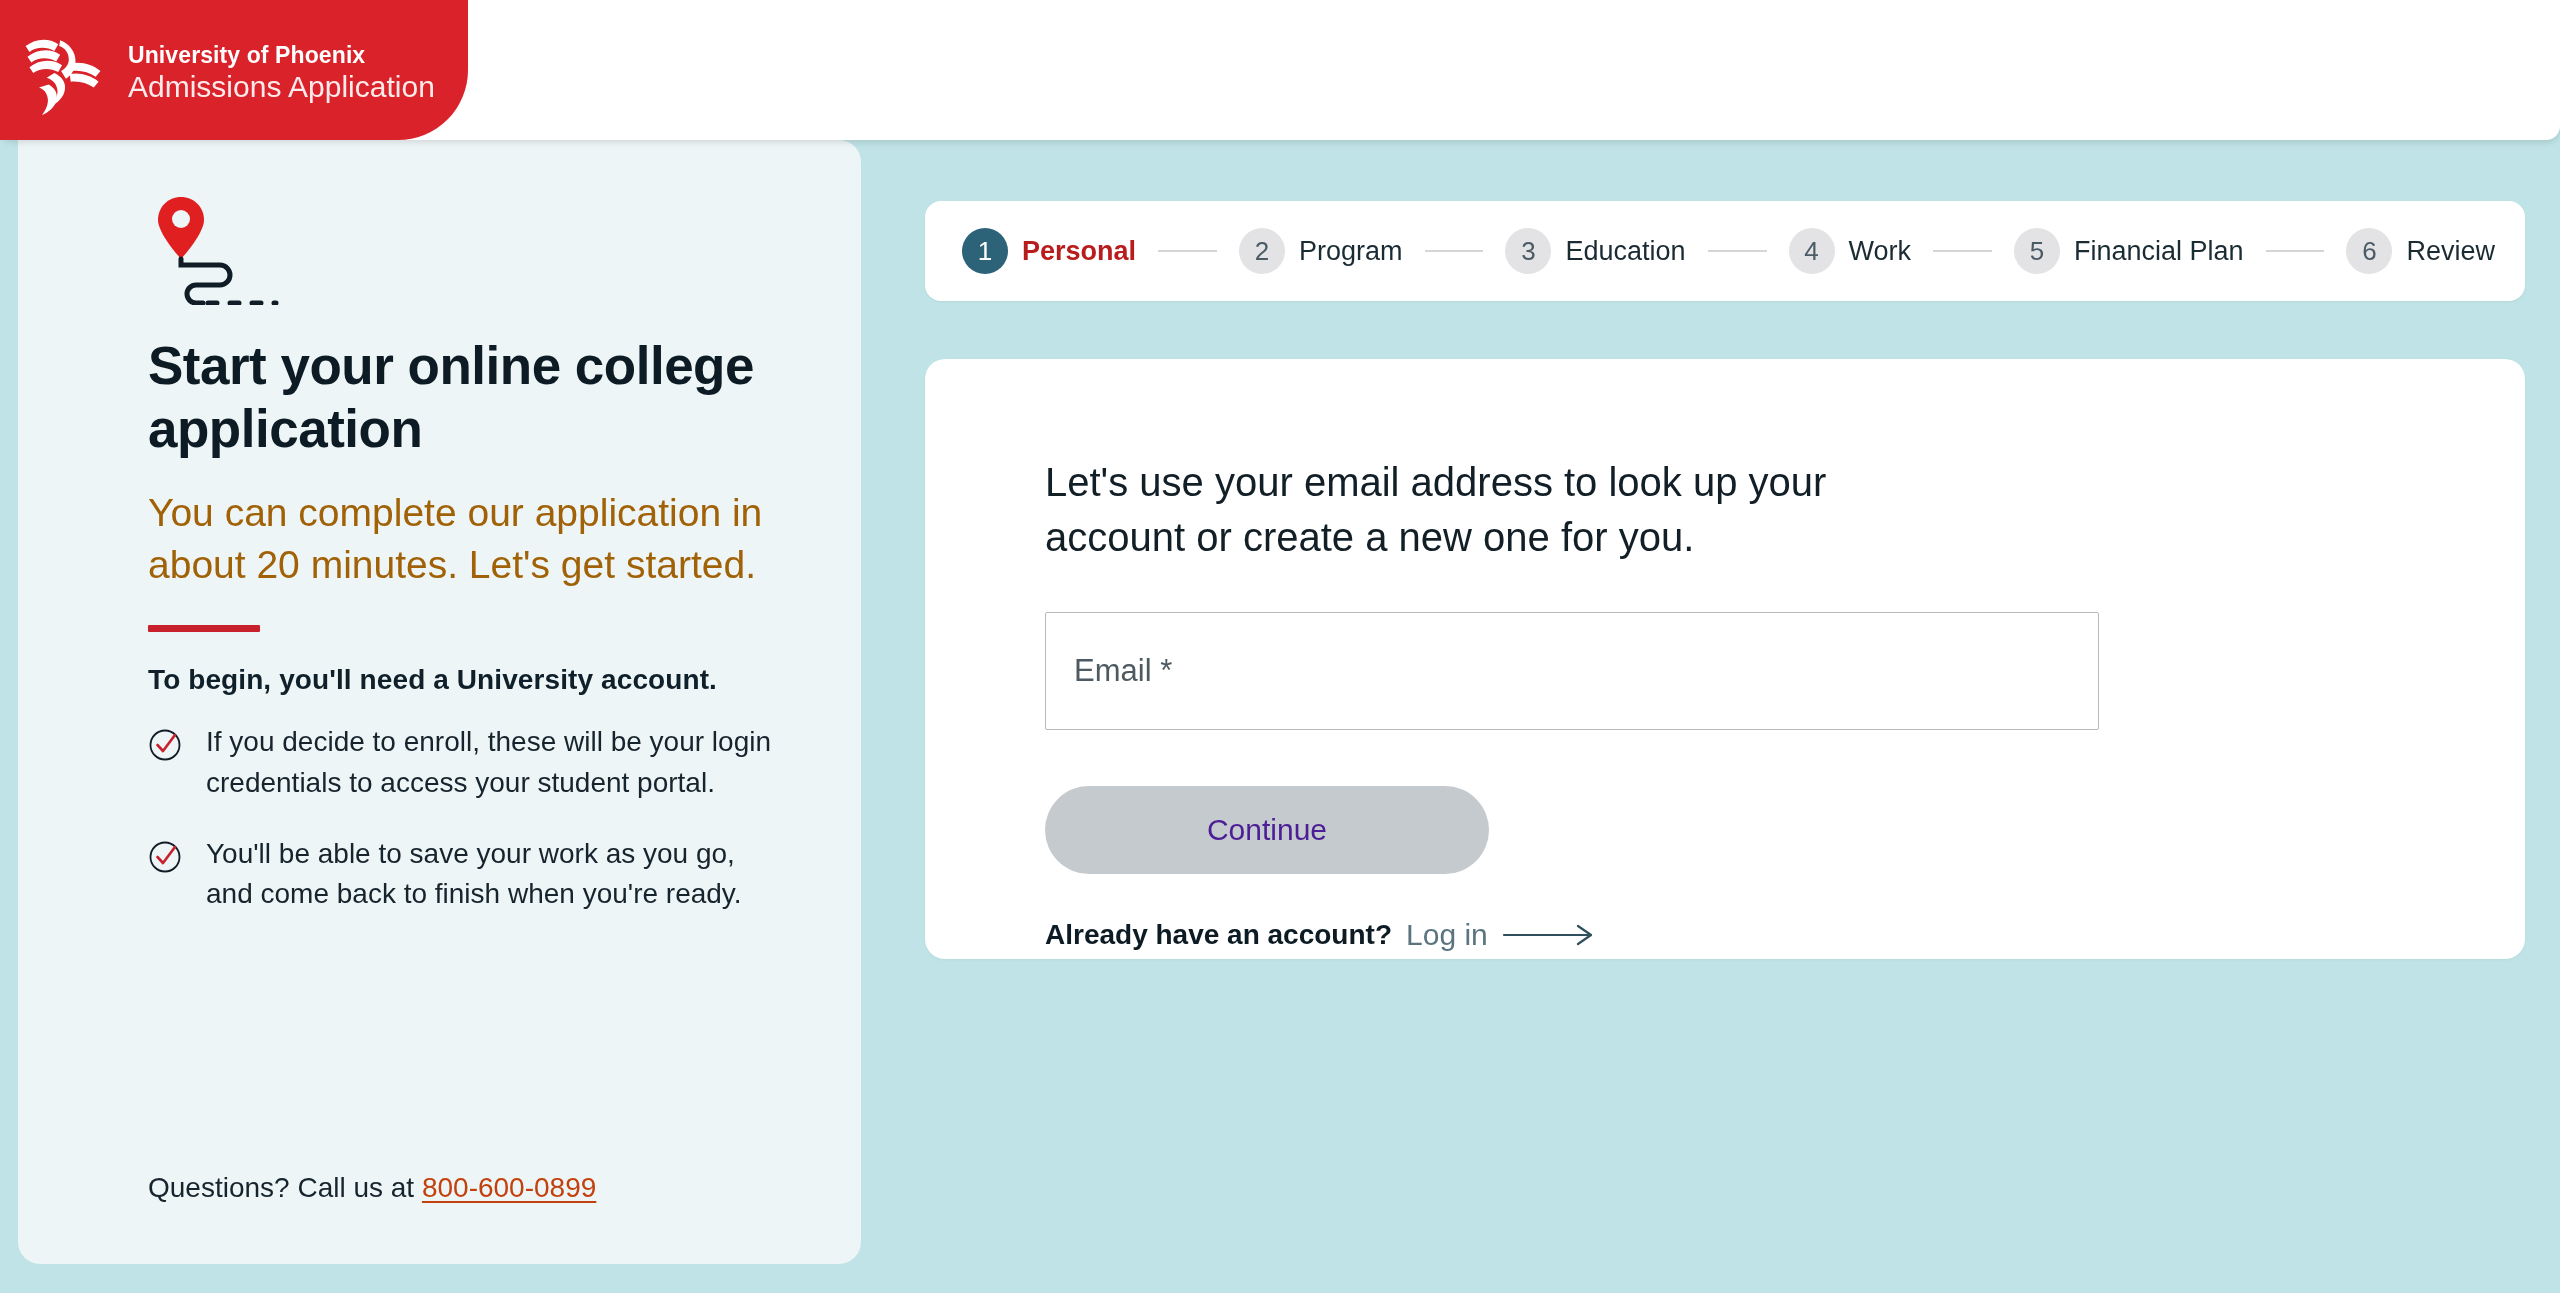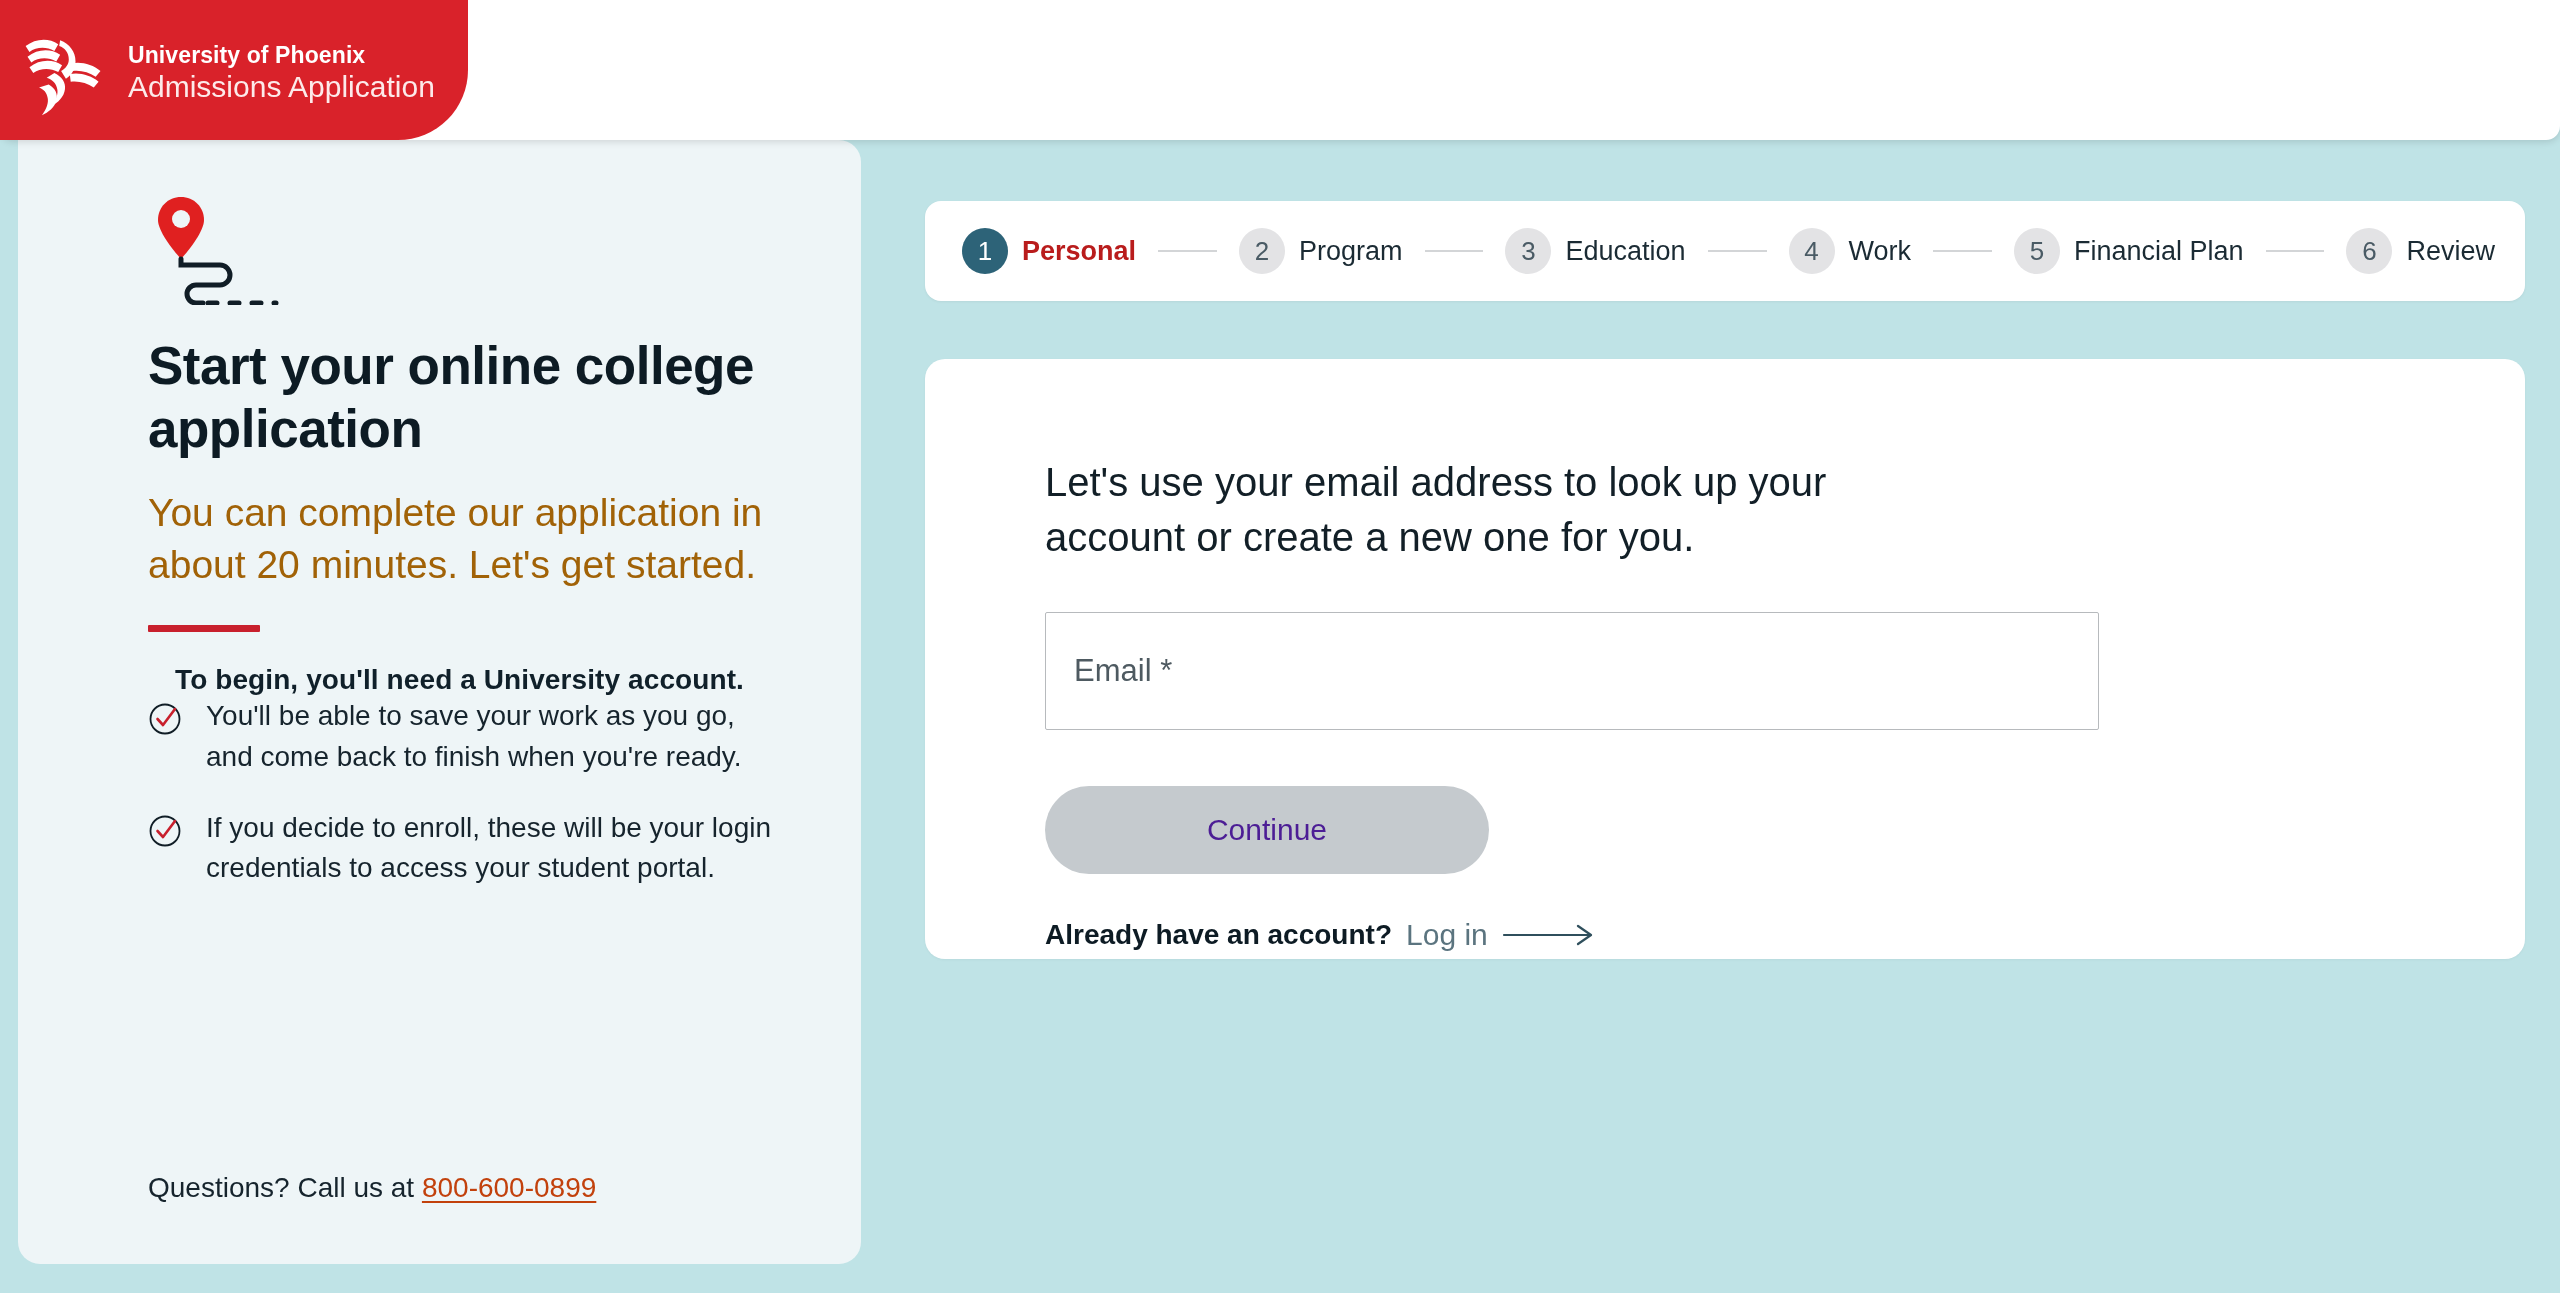--- a/index.html
+++ b/index.html
@@ -108,22 +108,22 @@
     height: 7px;
     background: #c8202d;
     border-radius: 1px;
     margin-bottom: 32px;
   }
 
   .need-account {
     font-size: 28px;
     font-weight: bold;
     color: #10202a;
+    margin-bottom: 26px;
     letter-spacing: 0.1px;
-    text-align: center;
   }
 
   .bullet {
     display: flex;
     gap: 24px;
     margin-bottom: 30px;
     max-width: 660px;
   }
 
   .bullet-check { flex: 0 0 auto; margin-top: 6px; }
@@ -296,29 +296,29 @@
 
   <div class="red-rule"></div>
 
   <div class="need-account">To begin, you'll need a University account.</div>
 
   <div class="bullet">
     <svg class="bullet-check" width="34" height="34" viewBox="0 0 34 34">
       <circle cx="17" cy="17" r="14.5" fill="none" stroke="#101d26" stroke-width="1.8"></circle>
       <path d="M9.5 17 L15 23 L27 7" fill="none" stroke="#c8202d" stroke-width="2.6" stroke-linecap="round" stroke-linejoin="round"></path>
     </svg>
-    <div class="bullet-text">You'll be able to save your work as you go, and come back to finish when you're ready.</div>
+    <div class="bullet-text">If you decide to enroll, these will be your login credentials to access your student portal.</div>
   </div>
 
   <div class="bullet">
     <svg class="bullet-check" width="34" height="34" viewBox="0 0 34 34">
       <circle cx="17" cy="17" r="14.5" fill="none" stroke="#101d26" stroke-width="1.8"></circle>
       <path d="M9.5 17 L15 23 L27 7" fill="none" stroke="#c8202d" stroke-width="2.6" stroke-linecap="round" stroke-linejoin="round"></path>
     </svg>
-    <div class="bullet-text">If you decide to enroll, these will be your login credentials to access your student portal.</div>
+    <div class="bullet-text">You'll be able to save your work as you go, and come back to finish when you're ready.</div>
   </div>
 
   <div class="call-line">
     <span>Questions? Call us at</span>
     <a class="call-link" href="#">800-600-0899</a>
   </div>
 </div>
 
 <div class="right-col">
 

